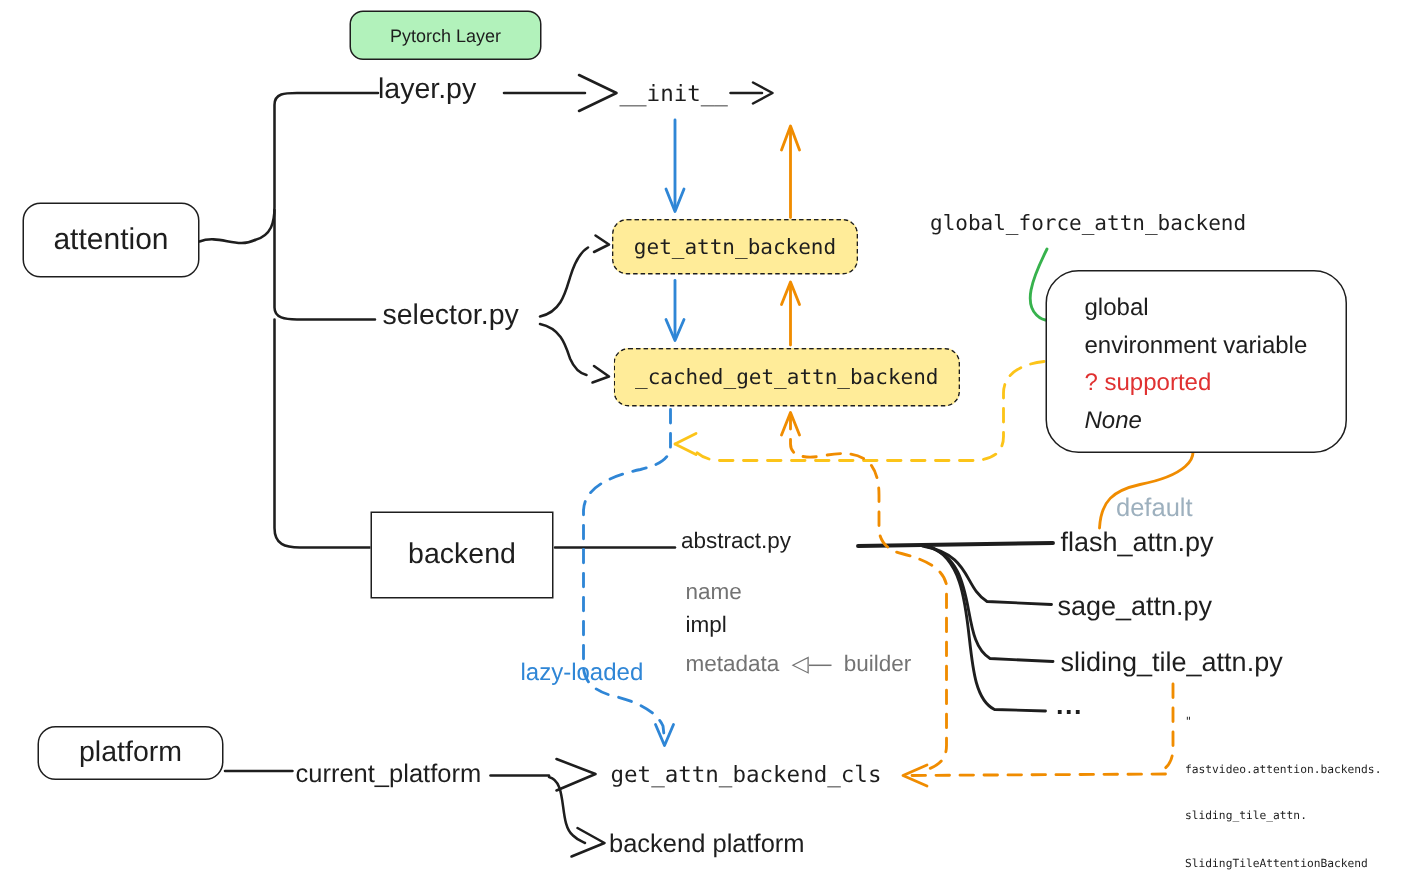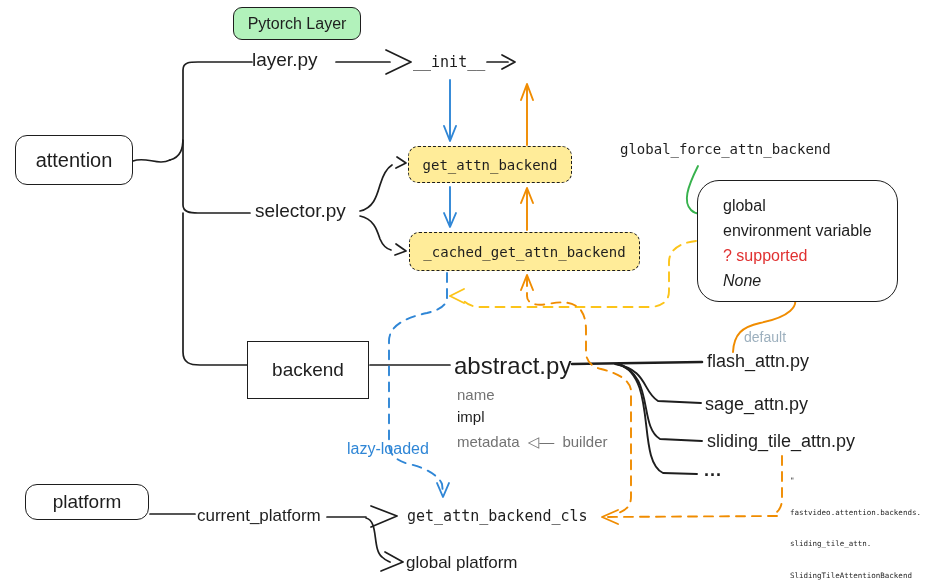--- a/index.html
+++ b/index.html
@@ -9,21 +9,21 @@
   .abs{position:absolute;z-index:2;white-space:nowrap;}
   .hand{font-family:"Liberation Sans",sans-serif;}
   .code{font-family:"DejaVu Sans Mono",monospace;}
   .box{display:flex;align-items:center;justify-content:center;
        border:1.7px solid #1e1e1e;border-radius:12px;background:#fff;box-sizing:border-box;}
   .yellowbox{display:flex;align-items:center;justify-content:center;
        border:1.7px dashed #1e1e1e;border-radius:10px;background:#ffec99;box-sizing:border-box;
        font-family:"DejaVu Sans Mono",monospace;font-size:14px;}
   .badge{display:flex;align-items:center;justify-content:center;
        border:1.6px solid #1e1e1e;border-radius:9px;background:#b2f2bb;
-       font-size:16px;box-sizing:border-box;}
+       font-size:12px;box-sizing:border-box;}
   .choices{border:1.7px solid #1e1e1e;border-radius:22px;background:#fff;box-sizing:border-box;
        padding:12px 18px 0 25px;font-size:16px;line-height:25px;}
   .red{color:#e03131;}
   .gray{color:#737373;}
   .blue{color:#2f86d6;}
   .muted-blue{color:#9db0be;}
   .it{font-style:italic;}
   .small-code{font-size:7.5px;line-height:10.5px;white-space:pre;}
 </style>
 </head>
@@ -146,48 +146,48 @@
     <div class="red">? supported</div>
     <div class="it">None</div>
   </div>
 
   <div class="abs hand" style="left:255px;top:200px;font-size:19px;">selector.py</div>
 
   <div class="abs box hand" style="left:247px;top:341px;width:122px;height:58px;font-size:19px;border-radius:0;">
     <span>backend</span>
   </div>
 
-  <div class="abs hand" style="left:454px;top:352px;font-size:24px;">abstract.py</div>
+  <div class="abs hand" style="left:454px;top:352px;font-size:15px;">abstract.py</div>
 
   <div class="abs hand gray" style="left:457px;top:386px;font-size:15px;">name</div>
   <div class="abs hand" style="left:457px;top:408px;font-size:15px;">impl</div>
   <div class="abs hand gray" style="left:457px;top:433px;font-size:15px;">
     <span>metadata</span>
     <span style="padding:0 4px;">◁—</span>
     <span>builder</span>
   </div>
 
   <div class="abs hand blue" style="left:347px;top:440px;font-size:16px;">lazy-loaded</div>
 
   <div class="abs hand" style="left:707px;top:351px;font-size:18px;">flash_attn.py</div>
   <div class="abs hand" style="left:705px;top:394px;font-size:18px;">sage_attn.py</div>
   <div class="abs hand" style="left:707px;top:431px;font-size:18px;">sliding_tile_attn.py</div>
   <div class="abs hand" style="left:704px;top:460px;font-size:18px;font-weight:bold;letter-spacing:1px;">...</div>
 
-  <div class="abs hand muted-blue" style="left:744px;top:329px;font-size:14px;">default</div>
+  <div class="abs hand muted-blue" style="left:744px;top:329px;font-size:17px;">default</div>
 
   <div class="abs box hand" style="left:25px;top:484px;width:124px;height:36px;font-size:19px;">
     <span>platform</span>
   </div>
 
   <div class="abs hand" style="left:197px;top:506px;font-size:17px;">current_platform</div>
 
   <div class="abs code" style="left:407px;top:507px;font-size:15px;">get_attn_backend_cls</div>
 
-  <div class="abs hand" style="left:406px;top:553px;font-size:17px;">global platform</div>
+  <div class="abs hand" style="left:406px;top:553px;font-size:17px;">backend platform</div>
 
 
   <div class="abs code small-code" style="left:790px;top:455px;">
     <div>"</div>
     <div>fastvideo.attention.backends.</div>
     <div>sliding_tile_attn.</div>
     <div>SlidingTileAttentionBackend</div>
     
   </div>
 

